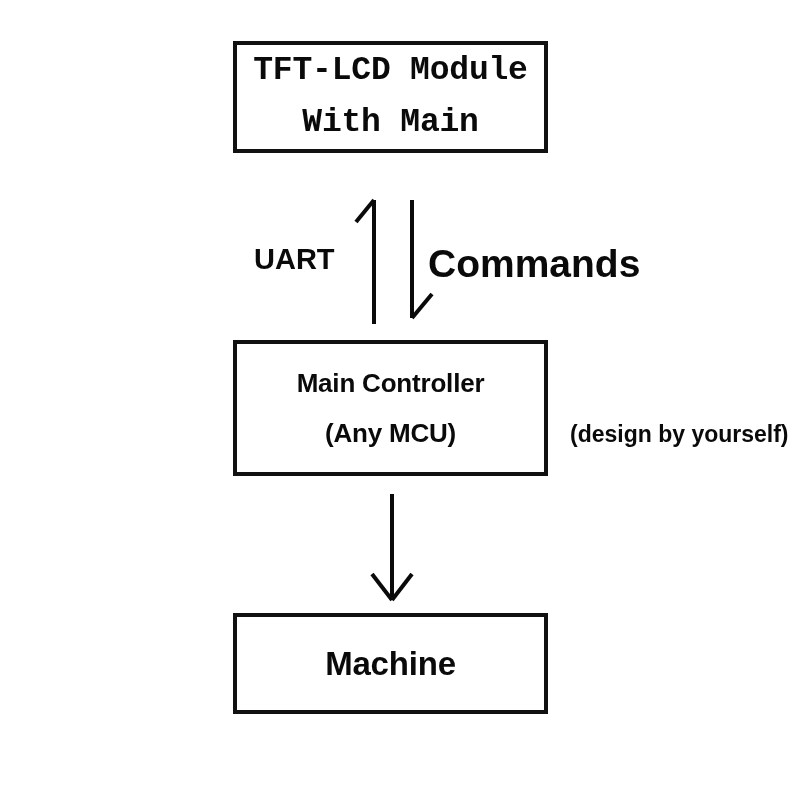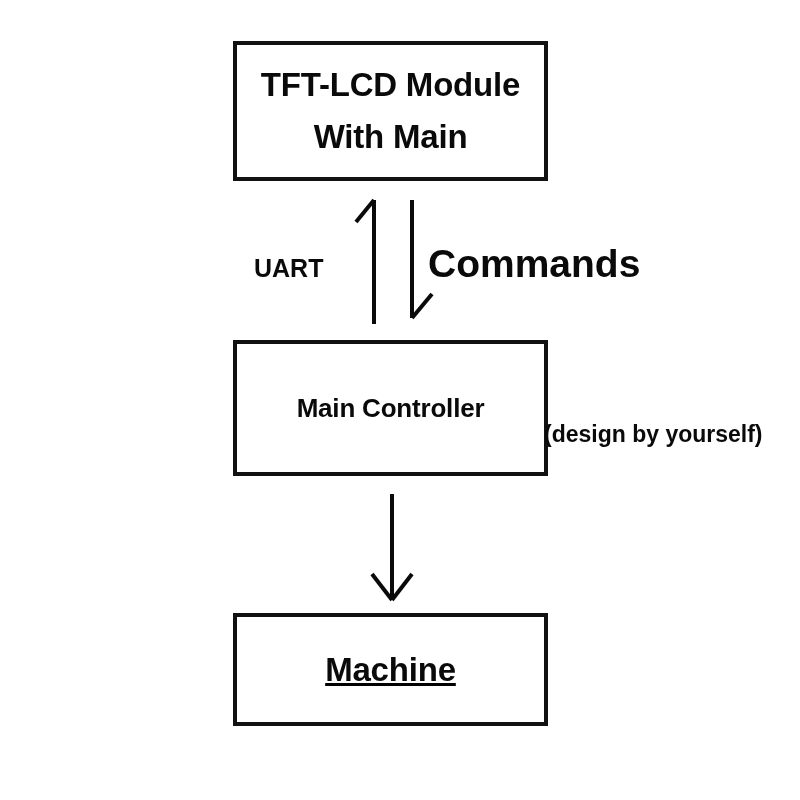--- a/index.html
+++ b/index.html
@@ -29,66 +29,66 @@
     color: #0a0a0a;
     font-weight: bold;
     letter-spacing: -0.2px;
     white-space: nowrap;
     text-align: center;
   }
   #box-tft {
     left: 233px;
     top: 41px;
     width: 315px;
-    height: 140px;
+    height: 112px;
+    font-family: Liberation Mono, monospace;
   }
   #box-tft .node-line {
     font-size: 33px;
     line-height: 52px;
   }
   #box-mcu {
     left: 233px;
     top: 340px;
     width: 315px;
     height: 136px;
   }
   #box-mcu .node-line {
     font-size: 26px;
     line-height: 50px;
   }
   #box-machine {
     left: 233px;
     top: 613px;
     width: 315px;
-    height: 113px;
-    text-decoration: underline;
+    height: 101px;
   }
   #box-machine .node-line {
     font-size: 33px;
     line-height: 44px;
   }
 
   .edge-label {
     position: absolute;
     color: #0a0a0a;
     font-weight: bold;
     white-space: nowrap;
   }
   #label-uart {
     left: 254px;
-    top: 254px;
-    font-size: 25px;
+    top: 243px;
+    font-size: 29px;
   }
   #label-commands {
     left: 428px;
     top: 242px;
     font-size: 39px;
   }
   #label-design {
-    left: 544px;
+    left: 570px;
     top: 421px;
     font-size: 23px;
     font-weight: bold;
   }
 
   .arrow-svg {
     position: absolute;
     overflow: visible;
   }
   #arrow-uart-up   { left: 340px; top: 190px; }
@@ -113,20 +113,21 @@
   <svg class="arrow-svg" id="arrow-commands-down" width="70" height="140" viewBox="0 0 70 140" aria-hidden="true">
     <line x1="22" y1="10" x2="22" y2="128" stroke="#0a0a0a" stroke-width="4" stroke-linecap="butt"></line>
     <line x1="22" y1="128" x2="42" y2="104" stroke="#0a0a0a" stroke-width="4" stroke-linecap="butt"></line>
   </svg>
 
   <div class="edge-label" id="label-uart">UART</div>
   <div class="edge-label" id="label-commands">Commands</div>
 
   <div class="node-box" id="box-mcu">
     <div class="node-line">Main Controller</div>
+    <div class="node-line">(Any MCU)</div>
   </div>
 
   <div class="edge-label" id="label-design">(design by yourself)</div>
 
   <svg class="arrow-svg" id="arrow-mcu-machine" width="80" height="125" viewBox="0 0 80 125" aria-hidden="true">
     <line x1="37" y1="6" x2="37" y2="112" stroke="#0a0a0a" stroke-width="4" stroke-linecap="butt"></line>
     <line x1="37" y1="112" x2="17" y2="86" stroke="#0a0a0a" stroke-width="4" stroke-linecap="butt"></line>
     <line x1="37" y1="112" x2="57" y2="86" stroke="#0a0a0a" stroke-width="4" stroke-linecap="butt"></line>
   </svg>
 

